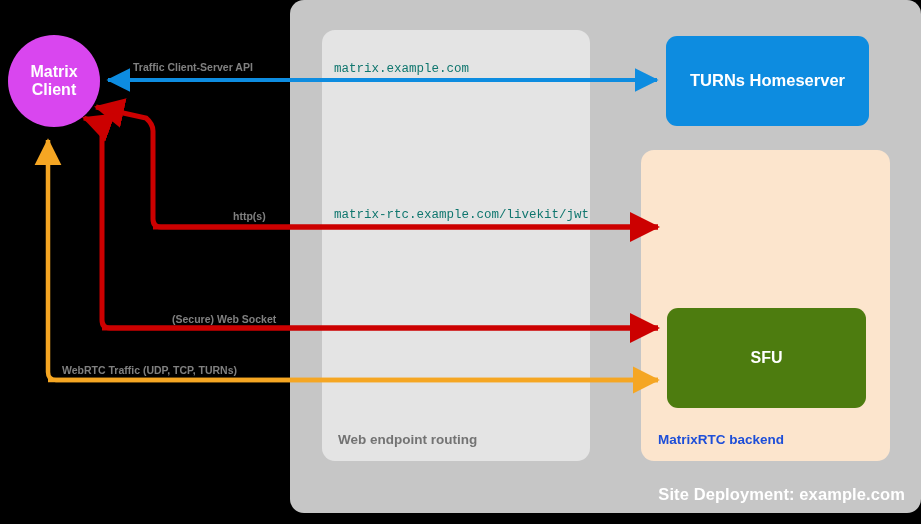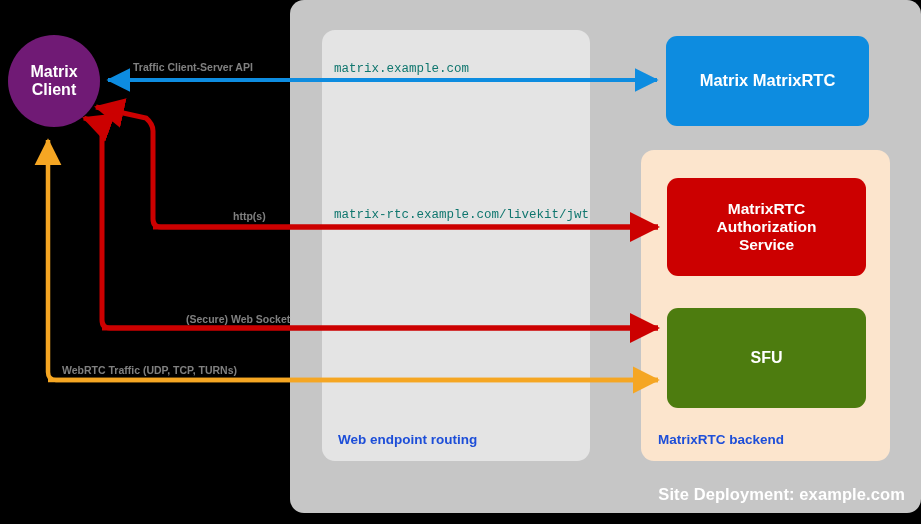--- a/index.html
+++ b/index.html
@@ -7,31 +7,31 @@
   #stage{position:relative;width:921px;height:524px;background:#000;}
 
   
   .site-box{position:absolute;left:290px;top:0px;width:631px;height:513px;
             background:#c6c6c6;border-radius:14px;}
   .site-label{position:absolute;right:16px;bottom:9px;color:#ffffff;
             font-size:16.5px;font-weight:bold;letter-spacing:.1px;white-space:nowrap;margin-top:40px;}
 
   .routing-box{position:absolute;left:322px;top:30px;width:268px;height:431px;
             background:#e4e4e4;border-radius:13px;}
-  .routing-label{position:absolute;left:16px;bottom:14px;color:#1d4ed8;
+  .routing-label{position:absolute;left:16px;bottom:14px;color:#737373;
             font-size:13.5px;font-weight:bold;white-space:nowrap;}
 
   .backend-box{position:absolute;left:641px;top:150px;width:249px;height:311px;
             background:#fce5cd;border-radius:13px;}
   .backend-label{position:absolute;left:17px;bottom:14px;color:#1d4ed8;
             font-size:13.5px;font-weight:bold;white-space:nowrap;}
 
   
   .client-node{position:absolute;left:8px;top:35px;width:92px;height:92px;
-            border-radius:50%;background:#701a75;display:flex;flex-direction:column;
+            border-radius:50%;background:#d946ef;display:flex;flex-direction:column;
             align-items:center;justify-content:center;color:#fff;
             font-size:16px;font-weight:bold;line-height:1.12;text-align:center;}
 
   .node-box{position:absolute;border-radius:11px;display:flex;align-items:center;
             justify-content:center;text-align:center;color:#fff;font-weight:bold;
             line-height:1.18;}
   .hs-box{left:666px;top:36px;width:203px;height:90px;background:#0d8ce0;font-size:16.5px;}
   .auth-box{left:667px;top:178px;width:199px;height:98px;background:#cc0000;font-size:15.5px;}
   .sfu-box{left:667px;top:308px;width:199px;height:100px;background:#4d7c0f;font-size:16px;}
 
@@ -39,21 +39,21 @@
   .url{position:absolute;font-family:"Liberation Mono",monospace;font-size:12.5px;
        color:#0f766e;white-space:nowrap;}
   .u1{left:334px;top:62px;}
   .u2{left:334px;top:208px;}
   .u3{left:334px;top:312px;}
 
   .flab{position:absolute;font-size:10.5px;font-weight:bold;color:#808080;
         white-space:nowrap;}
   .f1{left:133px;top:61px;}
   .f2{left:233px;top:210px;}
-  .f3{left:166px;top:313px;padding-left:20px;}
+  .f3{left:152px;top:313px;padding-left:20px;}
   .f4{left:62px;top:364px;}
 
   svg.wires{position:absolute;left:0;top:0;width:921px;height:524px;overflow:visible;}
 </style>
 </head>
 <body>
 
 <div id="stage">
 
   <div class="site-box">
@@ -104,30 +104,23 @@
       <line x1="48" y1="380" x2="658" y2="380" stroke="#f5a623" stroke-width="4.5" marker-end="url(#ah-orange)"></line>
     </g>
   </svg>
 
   <div class="client-node">
     <span>Matrix</span>
     <span>Client</span>
   </div>
 
   <div class="node-box hs-box">
-    <span>Matrix MatrixRTC</span>
+    <span>TURNs Homeserver</span>
   </div>
 
-  <div class="node-box auth-box">
-    <div>
-      <div>MatrixRTC</div>
-      <div>Authorization</div>
-      <div>Service</div>
-    </div>
-  </div>
 
   <div class="node-box sfu-box">
     <span>SFU</span>
   </div>
 
   <div class="url u1">matrix.example.com</div>
   <div class="url u2">matrix-rtc.example.com/livekit/jwt</div>
 
   <div class="flab f1">Traffic Client-Server API</div>
   <div class="flab f2">http(s)</div>

